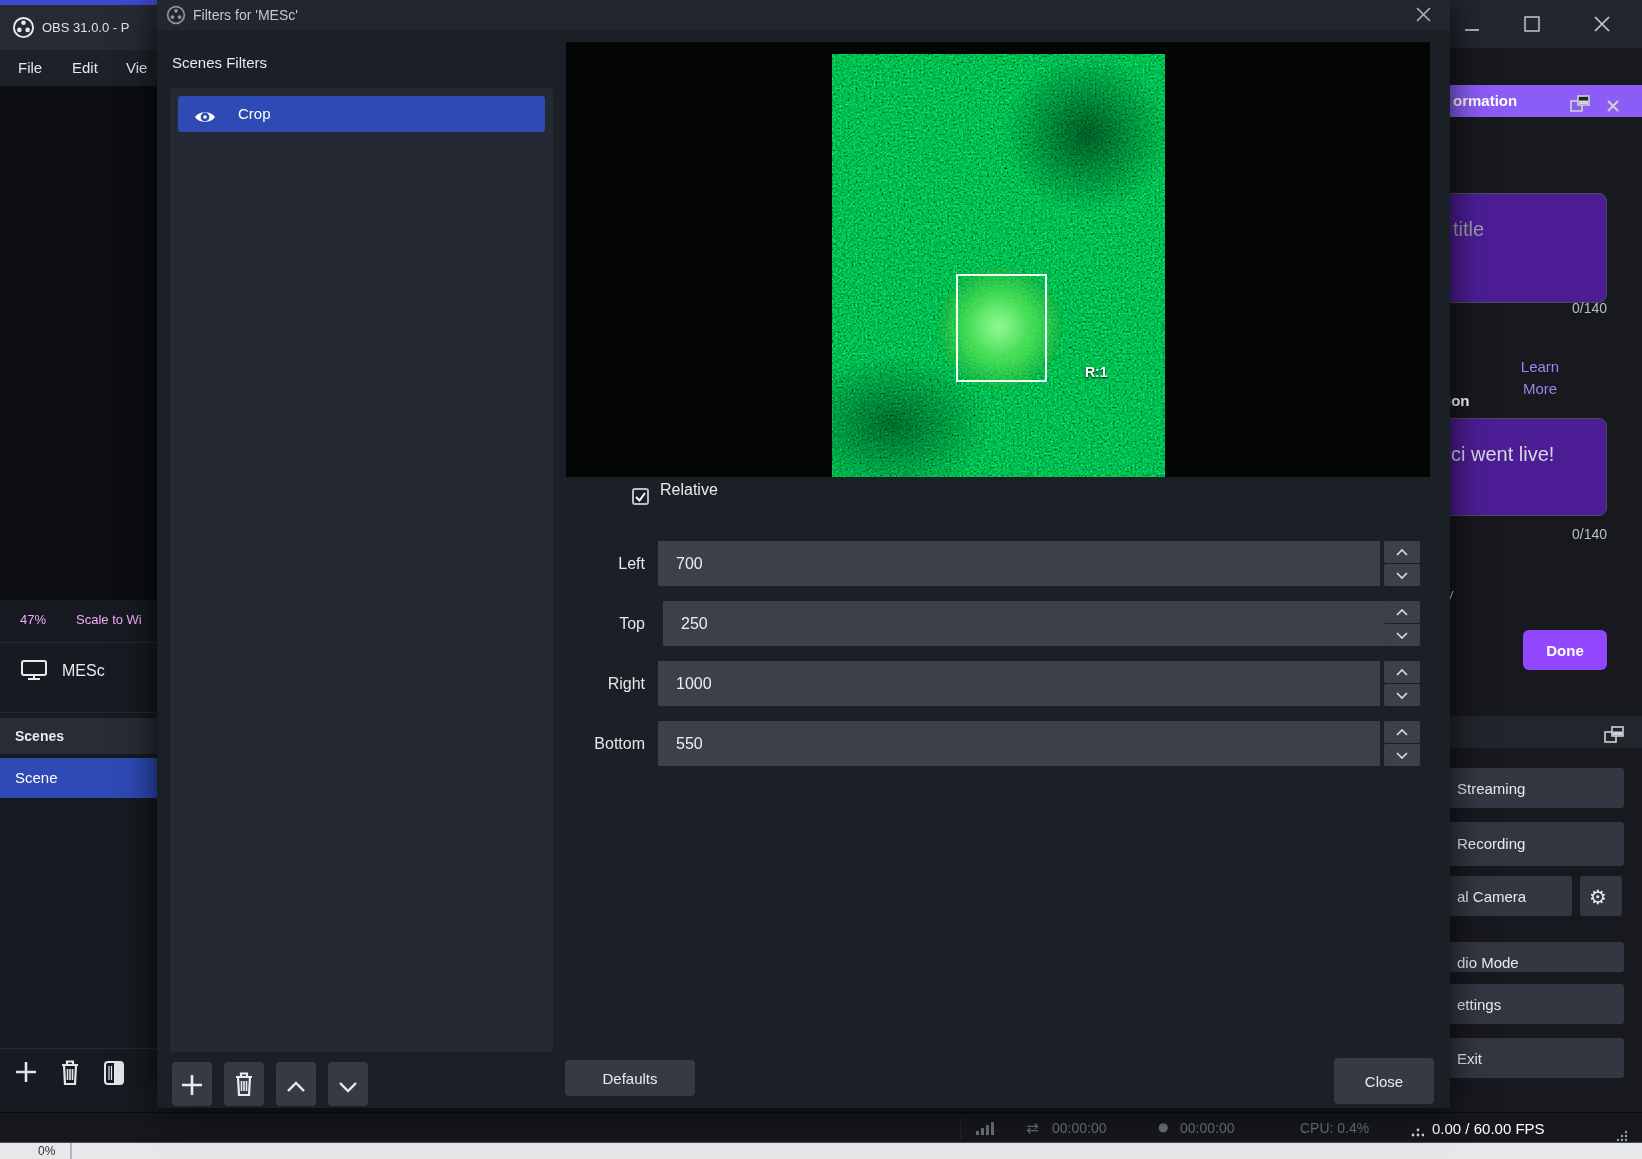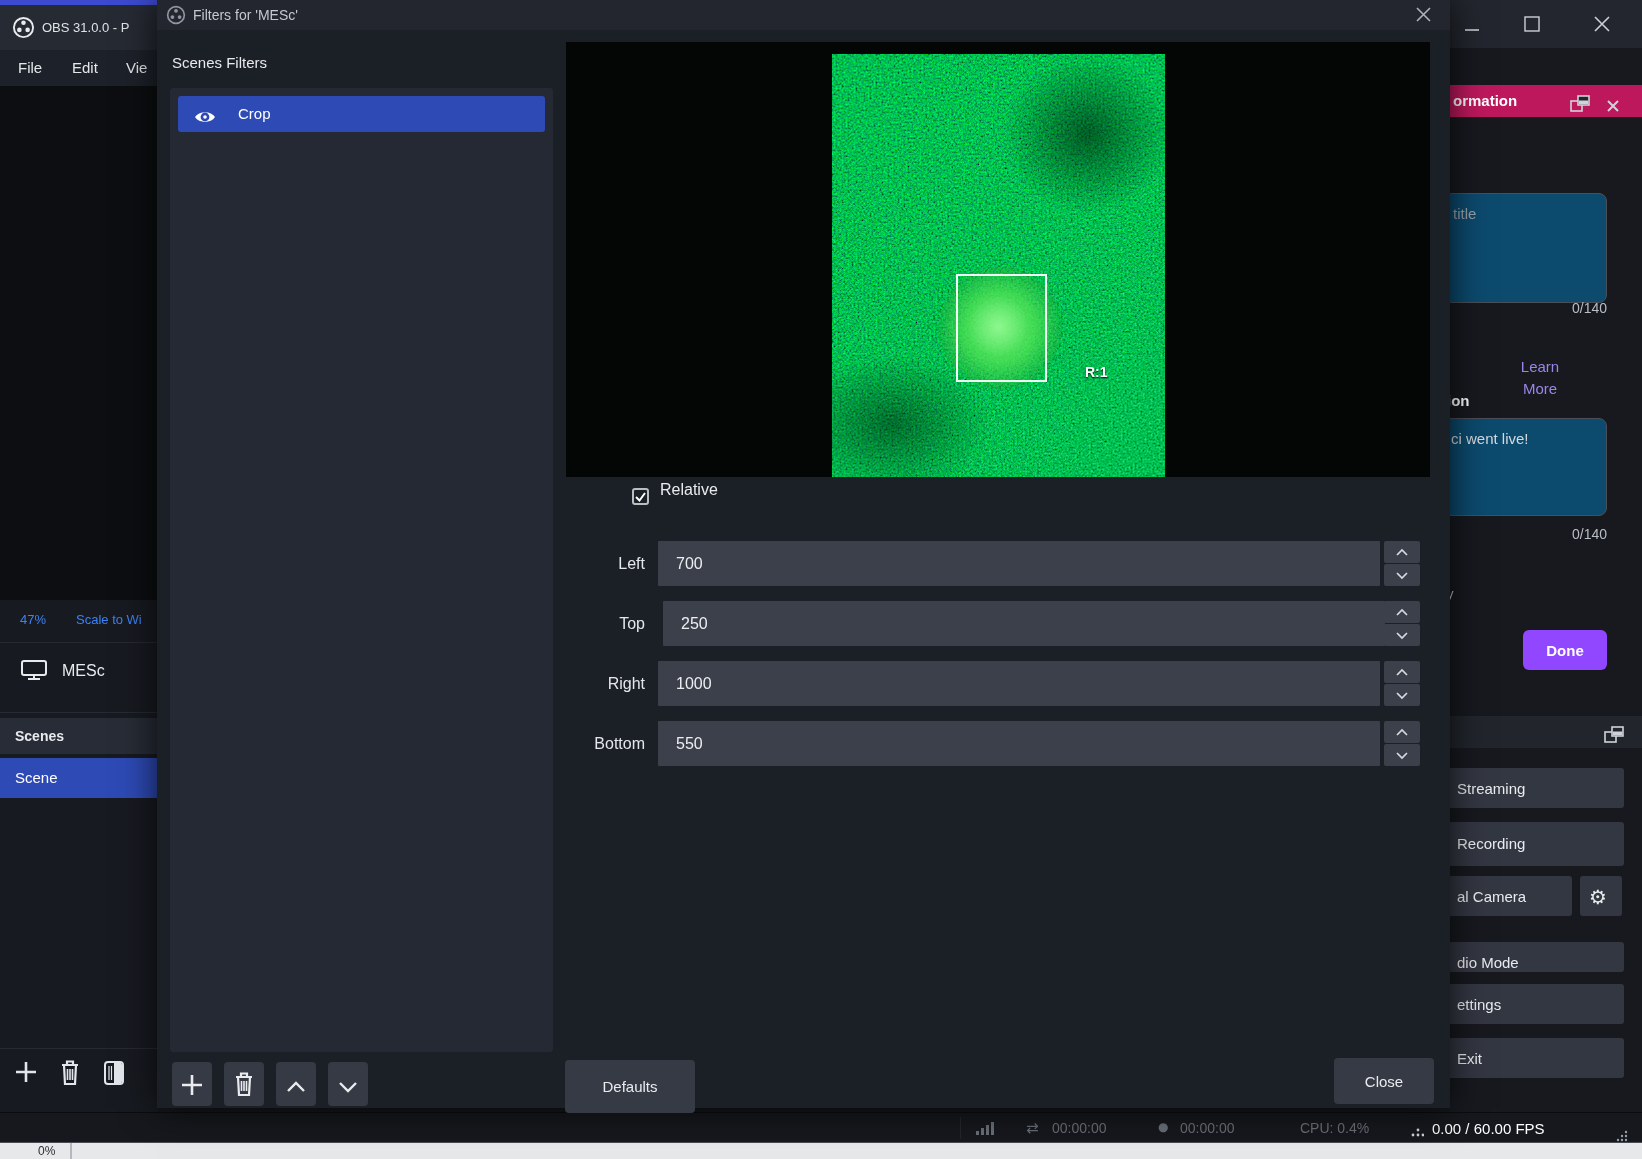--- a/index.html
+++ b/index.html
@@ -8,41 +8,41 @@
   .abs{position:absolute;box-sizing:border-box;}
   .txt{white-space:nowrap;}
   
   .titlebar{background:#262a33;}
   .menubar{background:#1d2129;}
   .menu-item{font-size:15px;color:#e4e7eb;line-height:36px;}
   .left-dock{background:#171a20;}
   .divider{background:#262a31;}
   .scenes-hdr{background:#272c36;font-weight:bold;font-size:14px;line-height:36px;}
   .blue-row{background:#2d4ab5;color:#fff;font-size:15px;line-height:40px;}
-  .dim{color:#3b82f6;}
+  .dim{color:#f0abfc;}
   .statusbar{background:#16181d;border-top:1px solid #0b0c0f;font-size:14px;color:#6a6f78;}
   .status-bright{color:#fff;}
   .bottom-strip{background:#e6e8ea;border-top:1px solid #494d53;color:#2b2e33;font-size:12px;}
   
   .dialog{background:#1b1f26;box-shadow:0 0 34px rgba(0,0,0,.75);z-index:10;}
   .dlg-titlebar{background:#23262e;color:#c4c8cf;font-size:14px;}
   .dlg-section{font-size:15px;color:#e7e9ed;}
   .list-panel{background:#252933;border-radius:3px;}
   .filter-row{background:#2d4ab5;border-radius:3px;color:#fff;font-size:15px;line-height:36px;}
   .letterbox{background:#040505;}
   .btn{background:#363a44;border-radius:4px;color:#e9ebee;font-size:15px;text-align:center;border:none;}
   .fld-label{font-size:16px;color:#e4e7eb;text-align:right;line-height:45px;}
   .fld-input{background:#3b404b;border:none;color:#eceef1;font-size:16px;padding:0 0 0 18px;
              font-family:"Liberation Sans",sans-serif;outline:none;border-radius:1px;}
   .spin{background:#3b404b;border-radius:2px;display:flex;align-items:center;justify-content:center;cursor:pointer;}
   .chk{border:2px solid #b9bdc4;border-radius:3px;background:#1b1f26;display:flex;align-items:center;justify-content:center;}
   
   .rpanel{background:#17191f;}
-  .dock-hdr{background:#be185d;font-weight:bold;font-size:15px;color:#fff;line-height:32px;}
-  .ta{background:#0c4a6e;border:1px solid #4a4e57;border-radius:8px;font-size:15px;padding:11px 8px;}
+  .dock-hdr{background:#8b5cf6;font-weight:bold;font-size:15px;color:#fff;line-height:32px;}
+  .ta{background:#4c1d95;border:1px solid #4a4e57;border-radius:8px;font-size:20px;padding:24px 8px;}
   .counter{font-size:14px;color:#b9bec6;text-align:right;}
   .link{color:#9a86e8;font-size:15px;text-align:center;line-height:22px;}
   .done-btn{background:#9147ff;border-radius:6px;color:#fff;font-weight:bold;font-size:15px;
             text-align:center;line-height:40px;border:none;}
   .ctrl-btn{background:#333742;border-radius:3px;color:#e9ebee;font-size:15px;line-height:40px;
             padding-left:9px;border:none;text-align:left;}
   .glyph{font-family:"DejaVu Sans",sans-serif;}
 </style>
 </head>
 <body>
@@ -393,21 +393,21 @@
             <polyline points="2,7 7,2 12,7" fill="none" stroke="#d6d9de" stroke-width="1.7"></polyline>
           </svg>
         </div>
       <div class="spin" style="width:36px;height:22px;">
         <svg width="14" height="9">
             <polyline points="2,2 7,7 12,2" fill="none" stroke="#d6d9de" stroke-width="1.7"></polyline>
           </svg>
         </div>
     </div>
 
-    <button class="abs btn" style="left:408px;top:1060px;width:130px;height:53px;">
+    <button class="abs btn" style="left:408px;top:1060px;width:130px;height:36px;">
       <span>Defaults</span>
     </button>
     <button class="abs btn" style="left:1177px;top:1058px;width:100px;height:46px;">
       <span>Close</span>
     </button>
   </div>
 
 </div>
 
 </body></html>

